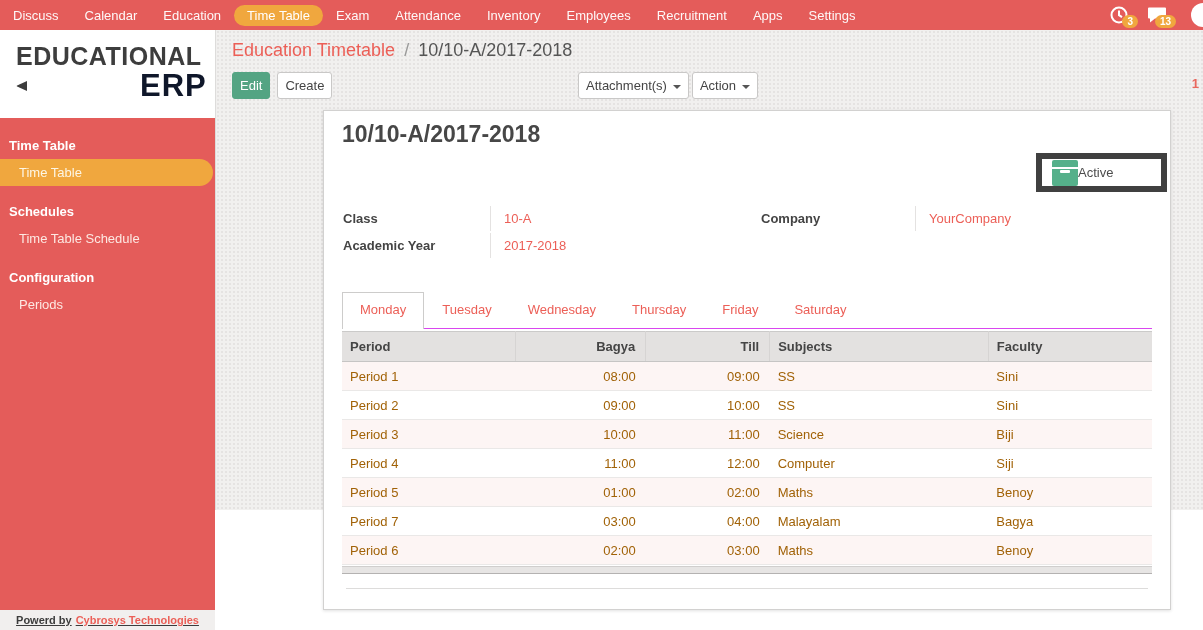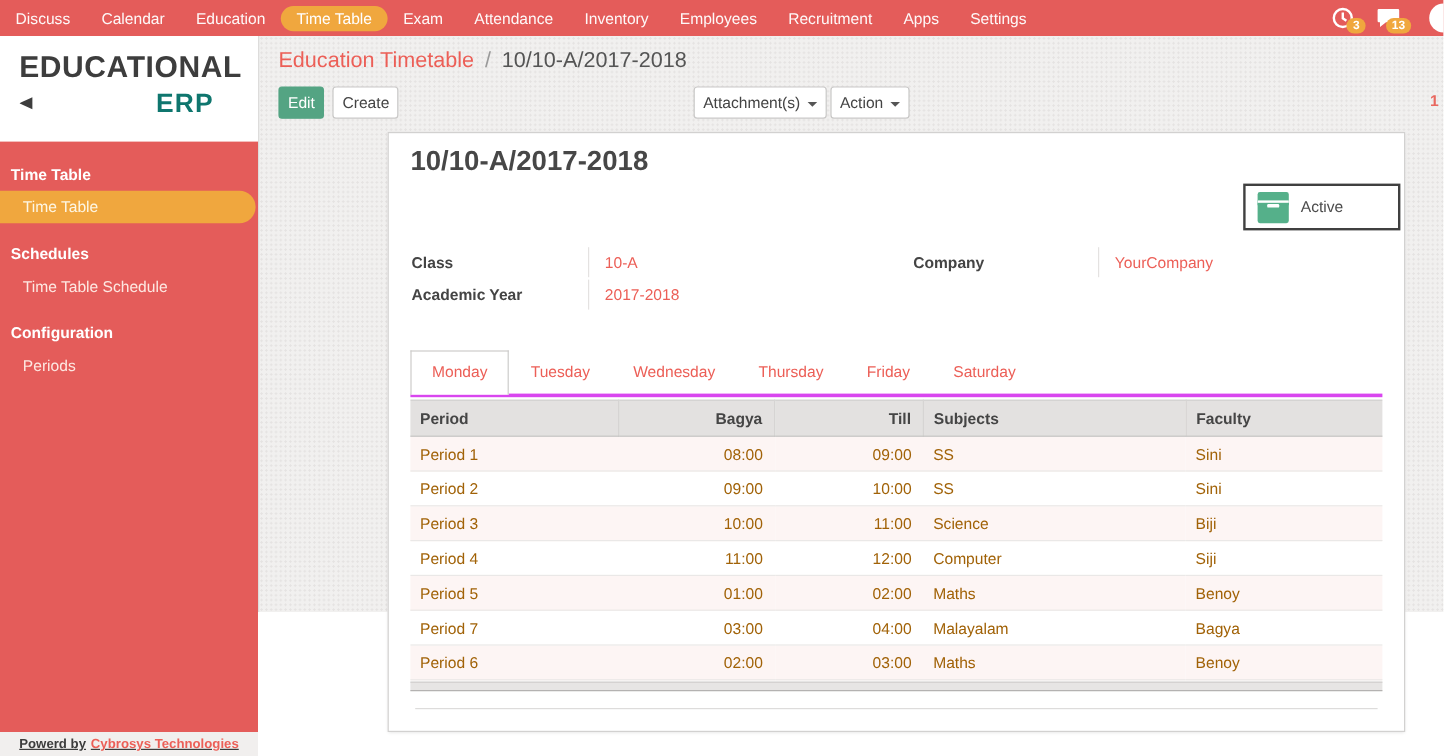--- a/index.html
+++ b/index.html
@@ -28,21 +28,21 @@
   .logo-block { background:#fff; height:88px; padding:12px 0 0 16px; }
   .logo-line1 { font-size:25px; font-weight:800; letter-spacing:.5px; color:#3d3d3d; }
   .logo-line2 { display:flex; align-items:center; margin-top:2px; }
   .pencil { position:relative; width:112px; height:26px;
             background:linear-gradient(to bottom, var(--pencil-red) 0 33.4%,
                        var(--pencil-yellow) 33.4% 66.7%, var(--pencil-green) 66.7% 100%);
             clip-path:polygon(0 50%, 16% 0, 100% 0, 100% 100%, 16% 100%); }
   .pencil-tip { position:absolute; left:0; top:50%; transform:translateY(-50%);
                 width:0; height:0; border-top:5px solid transparent;
                 border-bottom:5px solid transparent; border-right:11px solid #3d3d3d; }
-  .logo-erp { font-size:22px; font-weight:800; color:#0f766e; margin-left:2px;
+  .logo-erp { font-size:31px; font-weight:800; color:#0f172a; margin-left:12px;
               letter-spacing:1px; line-height:26px; }
   .side-menu { padding-top:12px; }
   .side-header { color:#fff; font-weight:bold; font-size:13px; padding:8px 0 6px 9px; }
   .side-item { color:rgba(255,244,238,.92); font-size:13px; padding:6px 0 6px 19px;
                margin-bottom:10px; cursor:pointer; }
   .side-item.active { background:var(--orange); border-radius:0 14px 14px 0;
                       width:213px; color:#fdf6e4; }
 
   .sidebar-footer { position:absolute; left:0; top:610px; width:215px; height:20px;
                     background:#f1efee; display:flex; align-items:center;
@@ -69,41 +69,41 @@
            margin-left:6px; vertical-align:middle; }
   .pager { position:absolute; right:4px; top:46px; font-size:13px; font-weight:bold;
            color:#e9685f; }
 
   
   .sheet { position:absolute; left:107px; top:80px; width:848px; height:500px;
            background:#fff; border:1px solid #d2d1d0;
            box-shadow:0 1px 3px rgba(0,0,0,.12); padding:8px 18px 0 18px; }
   .sheet-title { font-size:23px; font-weight:bold; color:#474747; margin-top:2px; }
   .active-box { position:absolute; top:42px; right:3px; width:131px; height:39px;
-                background:#fff; border:2px solid #404040; display:flex;
-                align-items:center; gap:10px; padding-left:10px; cursor:pointer; }
+                background:#fff; border:6px solid #404040; display:flex;
+                align-items:center; padding-left:10px; cursor:pointer; }
   .archive-ico { width:26px; height:26px; background:var(--green-icon); border-radius:2px;
                  position:relative; }
   .archive-ico::before { content:""; position:absolute; left:0; right:0; top:7px;
                  height:2px; background:var(--green-icon); border-top:2px solid #fff;
                  border-bottom:0; }
   .archive-ico::after { content:""; position:absolute; left:8px; right:8px; top:10px;
                  height:3px; background:#fff; border-radius:1px; }
   .active-label { font-size:13px; color:#4c4c4c; }
 
   .field-groups { display:flex; margin-top:58px; }
   .fgroup { width:50%; }
   .frow { display:flex; min-height:27px; align-items:flex-start; }
   .flabel { width:148px; font-size:13px; font-weight:bold; color:#444;
             padding:5px 0 5px 1px; }
   .fgroup:last-child .flabel { width:168px; padding-left:14px; }
   .fvalue { flex:1; font-size:13px; color:var(--coral-link); padding:5px 0 5px 13px;
             border-left:1px solid #e4e2e1; cursor:pointer; }
 
-  .tabs { display:flex; margin-top:32px; border-bottom:3px solid #d946ef; }
+  .tabs { display:flex; margin-top:32px; border-bottom:1px solid #d946ef; }
   .tab { font-size:13px; color:var(--coral-link); padding:9px 17px; cursor:pointer;
          border:1px solid transparent; border-bottom:none; }
   .tab.active { background:#fff; border-color:#cdcccb; margin-bottom:-1px;
                 padding-bottom:12px; }
 
   table.grid { width:100%; border-collapse:collapse; margin-top:2px; font-size:13px; }
   table.grid th { background:#e3e1e0; color:#454545; font-weight:bold; text-align:left;
                   padding:7px 8px; border-top:1px solid #cbcac9;
                   border-bottom:1px solid #c6c5c4; border-right:1px solid #d6d4d3;
                   height:29px; cursor:pointer; }

